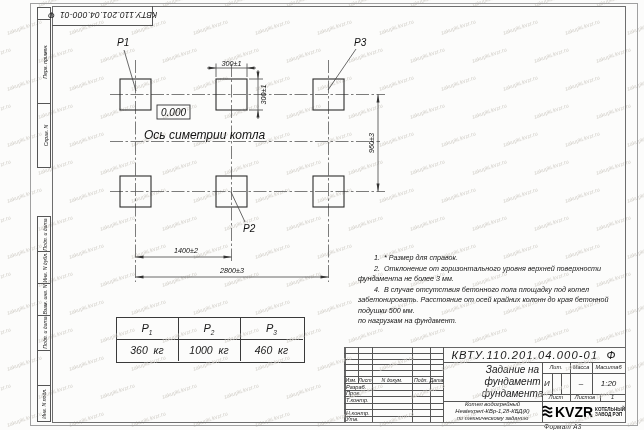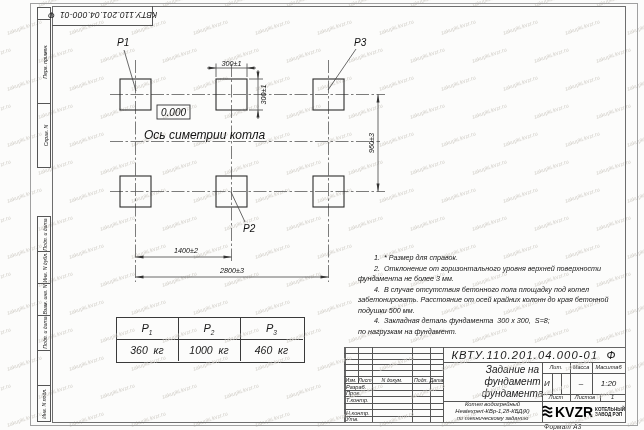--- a/index.html
+++ b/index.html
@@ -299,21 +299,20 @@
     <text x="144" y="138.5" font-size="12">Ось симетрии котла</text>
   </svg>
 
   <div class="notes" style="z-index:5;">
     <div class="ind">1.  * Размер для справок.</div>
     <div class="ind">2.  Отклонение от горизонтального уровня верхней поверхности</div>
     <div>фундамента не более 3 мм.</div>
     <div class="ind">4.  В случае отсутствия бетонного пола площадку под котел</div>
     <div>забетонировать. Расстояние от осей крайних колонн до края бетонной</div>
     <div>подушки 500 мм.</div>
-    <div class="ind">4.  Закладная деталь фундамента  300 x 300,  S=8;</div>
     <div>по нагрузкам на фундамент.</div>
   </div>
 
   <div style="z-index:5;">
     <div class="abs" style="left:116px;top:317px;width:187px;height:44px;border:1px solid #3a3a3a;"></div>
     <div class="vl" style="left:178px;top:317px;height:44px;background:#3a3a3a;"></div>
     <div class="vl" style="left:240px;top:317px;height:44px;background:#3a3a3a;"></div>
     <div class="hl" style="left:116px;top:339px;width:187px;background:#3a3a3a;"></div>
     <div class="cell" style="left:116px;top:317px;width:62px;height:22px;font-size:11px;">
       <span>Р</span><span style="font-size:6.5px;align-self:flex-end;margin-bottom:3px;">1</span>

